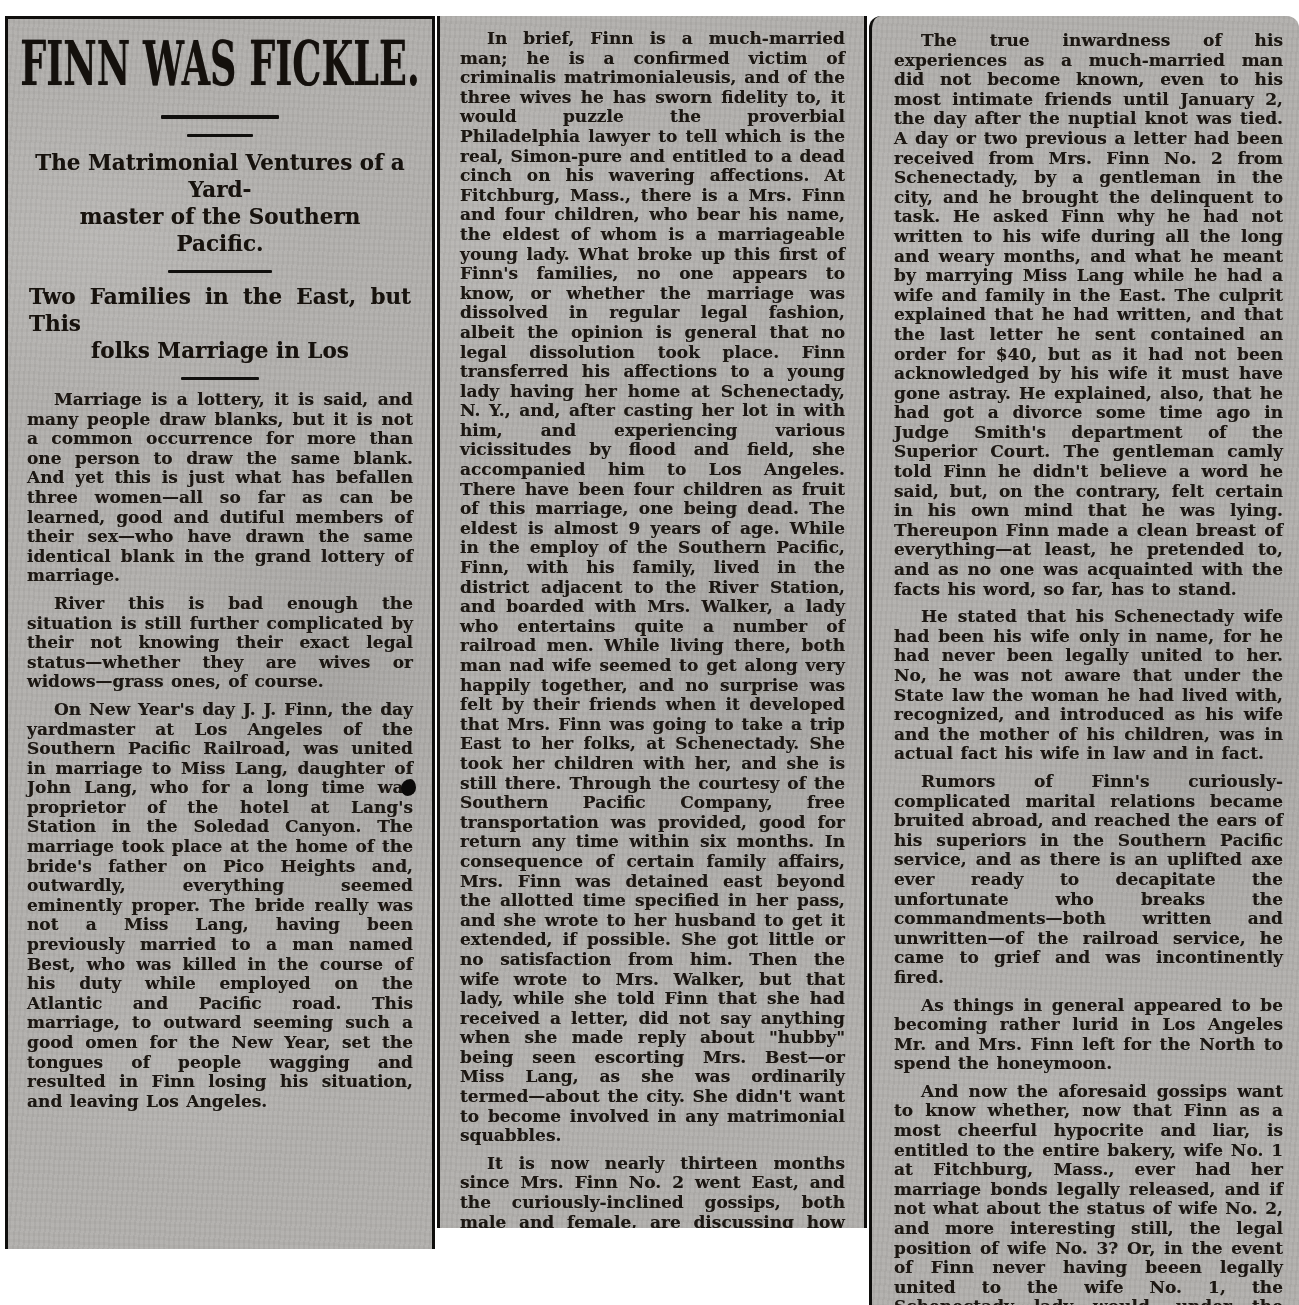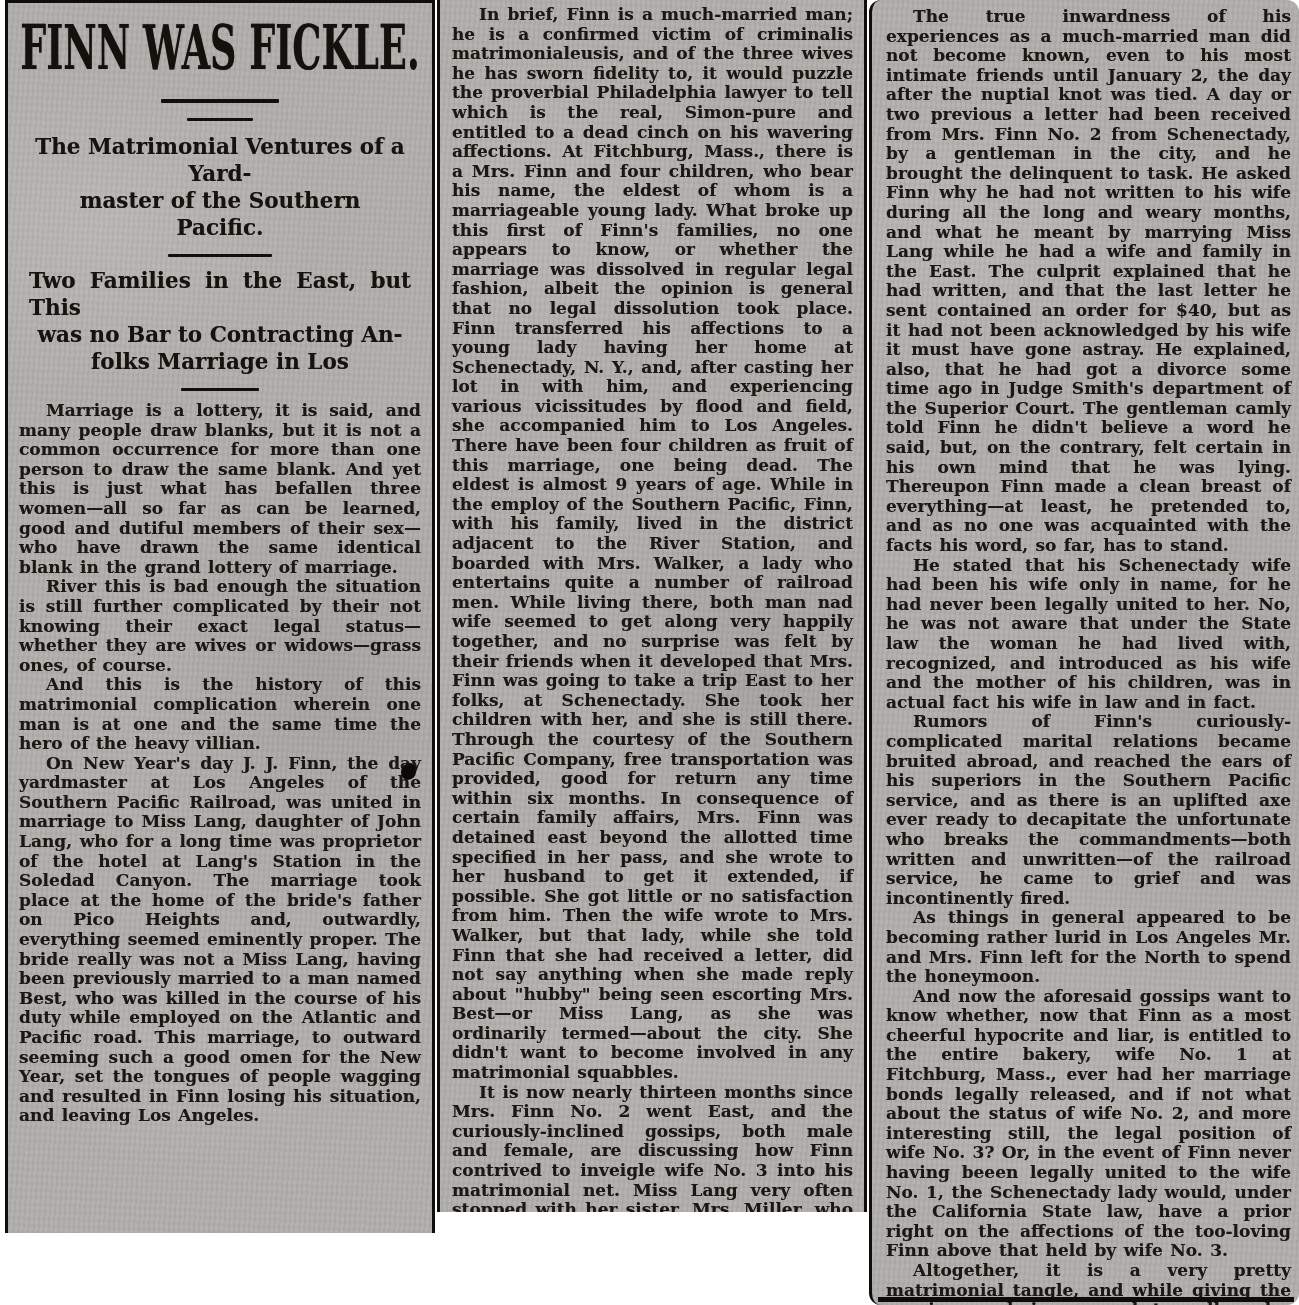--- a/index.html
+++ b/index.html
@@ -5,21 +5,21 @@
   html,body{margin:0;padding:0;background:#ffffff;}
   .page{
     position:relative;
     width:1299px;height:1305px;
     background:#ffffff;
     overflow:hidden;
     font-family:"DejaVu Serif", serif;
   }
   
   .piece{
-    position:absolute;top:0;
+    position:absolute;top:16px;
     box-sizing:border-box;
     background-color:#b1afac;
     background-image:
       radial-gradient(ellipse 340px 260px at 22% 18%, rgba(255,255,255,.10), rgba(255,255,255,0) 65%),
       radial-gradient(ellipse 300px 420px at 75% 55%, rgba(0,0,0,.06), rgba(0,0,0,0) 60%),
       radial-gradient(ellipse 260px 200px at 40% 85%, rgba(255,255,255,.07), rgba(255,255,255,0) 60%),
       repeating-linear-gradient(94deg, rgba(0,0,0,.03) 0 2px, rgba(255,255,255,.025) 2px 5px),
       repeating-linear-gradient(2deg, rgba(0,0,0,.02) 0 3px, rgba(255,255,255,.02) 3px 7px);
     color:#1b1611;
     overflow:hidden;
@@ -70,21 +70,21 @@
     font-weight:bold;font-size:21.5px;line-height:27px;
     text-align:center;color:#17120d;
     text-shadow:0 0 .5px rgba(10,8,6,.45);
   }
   .deck2{padding:0 10px;margin-top:2px;}
   .deck2 .deck-line:first-child{text-align:justify;text-align-last:justify;}
   
   .body-text{margin-top:8px;}
   .piece-mid .body-text,.piece-right .body-text{margin-top:0;}
   .para{
-    margin:0;
+    margin:8px;
     font-size:17px;line-height:19.6px;
     font-weight:bold;
     text-indent:27px;
     text-align:justify;
     color:#1c1712;
     text-shadow:0 0 .6px rgba(15,12,8,.4);
     word-spacing:1.5px;
     hyphens:auto;-webkit-hyphens:auto;
   }
   .ink-blob{
@@ -110,29 +110,27 @@
       <div class="rule rule-1"></div>
       <div class="rule rule-2"></div>
       <div class="deck">
           <div class="deck-line">The Matrimonial Ventures of a Yard-</div>
           <div class="deck-line">master of the Southern</div>
           <div class="deck-line">Pacific.</div>
         </div>
       <div class="rule rule-3"></div>
       <div class="deck deck2">
           <div class="deck-line">Two Families in the East, but This</div>
-          <div class="deck-line">was no Bar to Contracting An-</div>
           <div class="deck-line">folks Marriage in Los</div>
         </div>
       <div class="rule rule-4"></div>
     </header>
     <div class="body-text">
         <p class="para">Marriage is a lottery, it is said, and many people draw blanks, but it is not a common occurrence for more than one person to draw the same blank. And yet this is just what has befallen three women—all so far as can be learned, good and dutiful members of their sex—who have drawn the same identical blank in the grand lottery of marriage.</p>
         <p class="para">River this is bad enough the situation is still further complicated by their not knowing their exact legal status—whether they are wives or widows—grass ones, of course.</p>
-        <p class="para">And this is the history of this matrimonial complication wherein one man is at one and the same time the hero of the heavy villian.</p>
         <p class="para">On New Year's day J. J. Finn, the day yardmaster at Los Angeles of the Southern Pacific Railroad, was united in marriage to Miss Lang, daughter of John Lang, who for a long time was proprietor of the hotel at Lang's Station in the Soledad Canyon. The marriage took place at the home of the bride's father on Pico Heights and, outwardly, everything seemed eminently proper. The bride really was not a Miss Lang, having been previously married to a man named Best, who was killed in the course of his duty while employed on the Atlantic and Pacific road. This marriage, to outward seeming such a good omen for the New Year, set the tongues of people wagging and resulted in Finn losing his situation, and leaving Los Angeles.</p>
       </div>
 
     <div class="ink-blob"></div>
   </section>
 
   <section class="piece piece-mid">
     <div class="body-text">
         <p class="para">In brief, Finn is a much-married man; he is a confirmed victim of criminalis matrimonialeusis, and of the three wives he has sworn fidelity to, it would puzzle the proverbial Philadelphia lawyer to tell which is the real, Simon-pure and entitled to a dead cinch on his wavering affections. At Fitchburg, Mass., there is a Mrs. Finn and four children, who bear his name, the eldest of whom is a marriageable young lady. What broke up this first of Finn's families, no one appears to know, or whether the marriage was dissolved in regular legal fashion, albeit the opinion is general that no legal dissolution took place. Finn transferred his affections to a young lady having her home at Schenectady, N. Y., and, after casting her lot in with him, and experiencing various vicissitudes by flood and field, she accompanied him to Los Angeles. There have been four children as fruit of this marriage, one being dead. The eldest is almost 9 years of age. While in the employ of the Southern Pacific, Finn, with his family, lived in the district adjacent to the River Station, and boarded with Mrs. Walker, a lady who entertains quite a number of railroad men. While living there, both man nad wife seemed to get along very happily together, and no surprise was felt by their friends when it developed that Mrs. Finn was going to take a trip East to her folks, at Schenectady. She took her children with her, and she is still there. Through the courtesy of the Southern Pacific Company, free transportation was provided, good for return any time within six months. In consequence of certain family affairs, Mrs. Finn was detained east beyond the allotted time specified in her pass, and she wrote to her husband to get it extended, if possible. She got little or no satisfaction from him. Then the wife wrote to Mrs. Walker, but that lady, while she told Finn that she had received a letter, did not say anything when she made reply about "hubby" being seen escorting Mrs. Best—or Miss Lang, as she was ordinarily termed—about the city. She didn't want to become involved in any matrimonial squabbles.</p>
         <p class="para">It is now nearly thirteen months since Mrs. Finn No. 2 went East, and the curiously-inclined gossips, both male and female, are discussing how Finn contrived to inveigle wife No. 3 into his matrimonial net. Miss Lang very often stopped with her sister, Mrs. Miller, who resides within casy distance of River Station, and it was there that she was brought into contact with Finn.</p>

